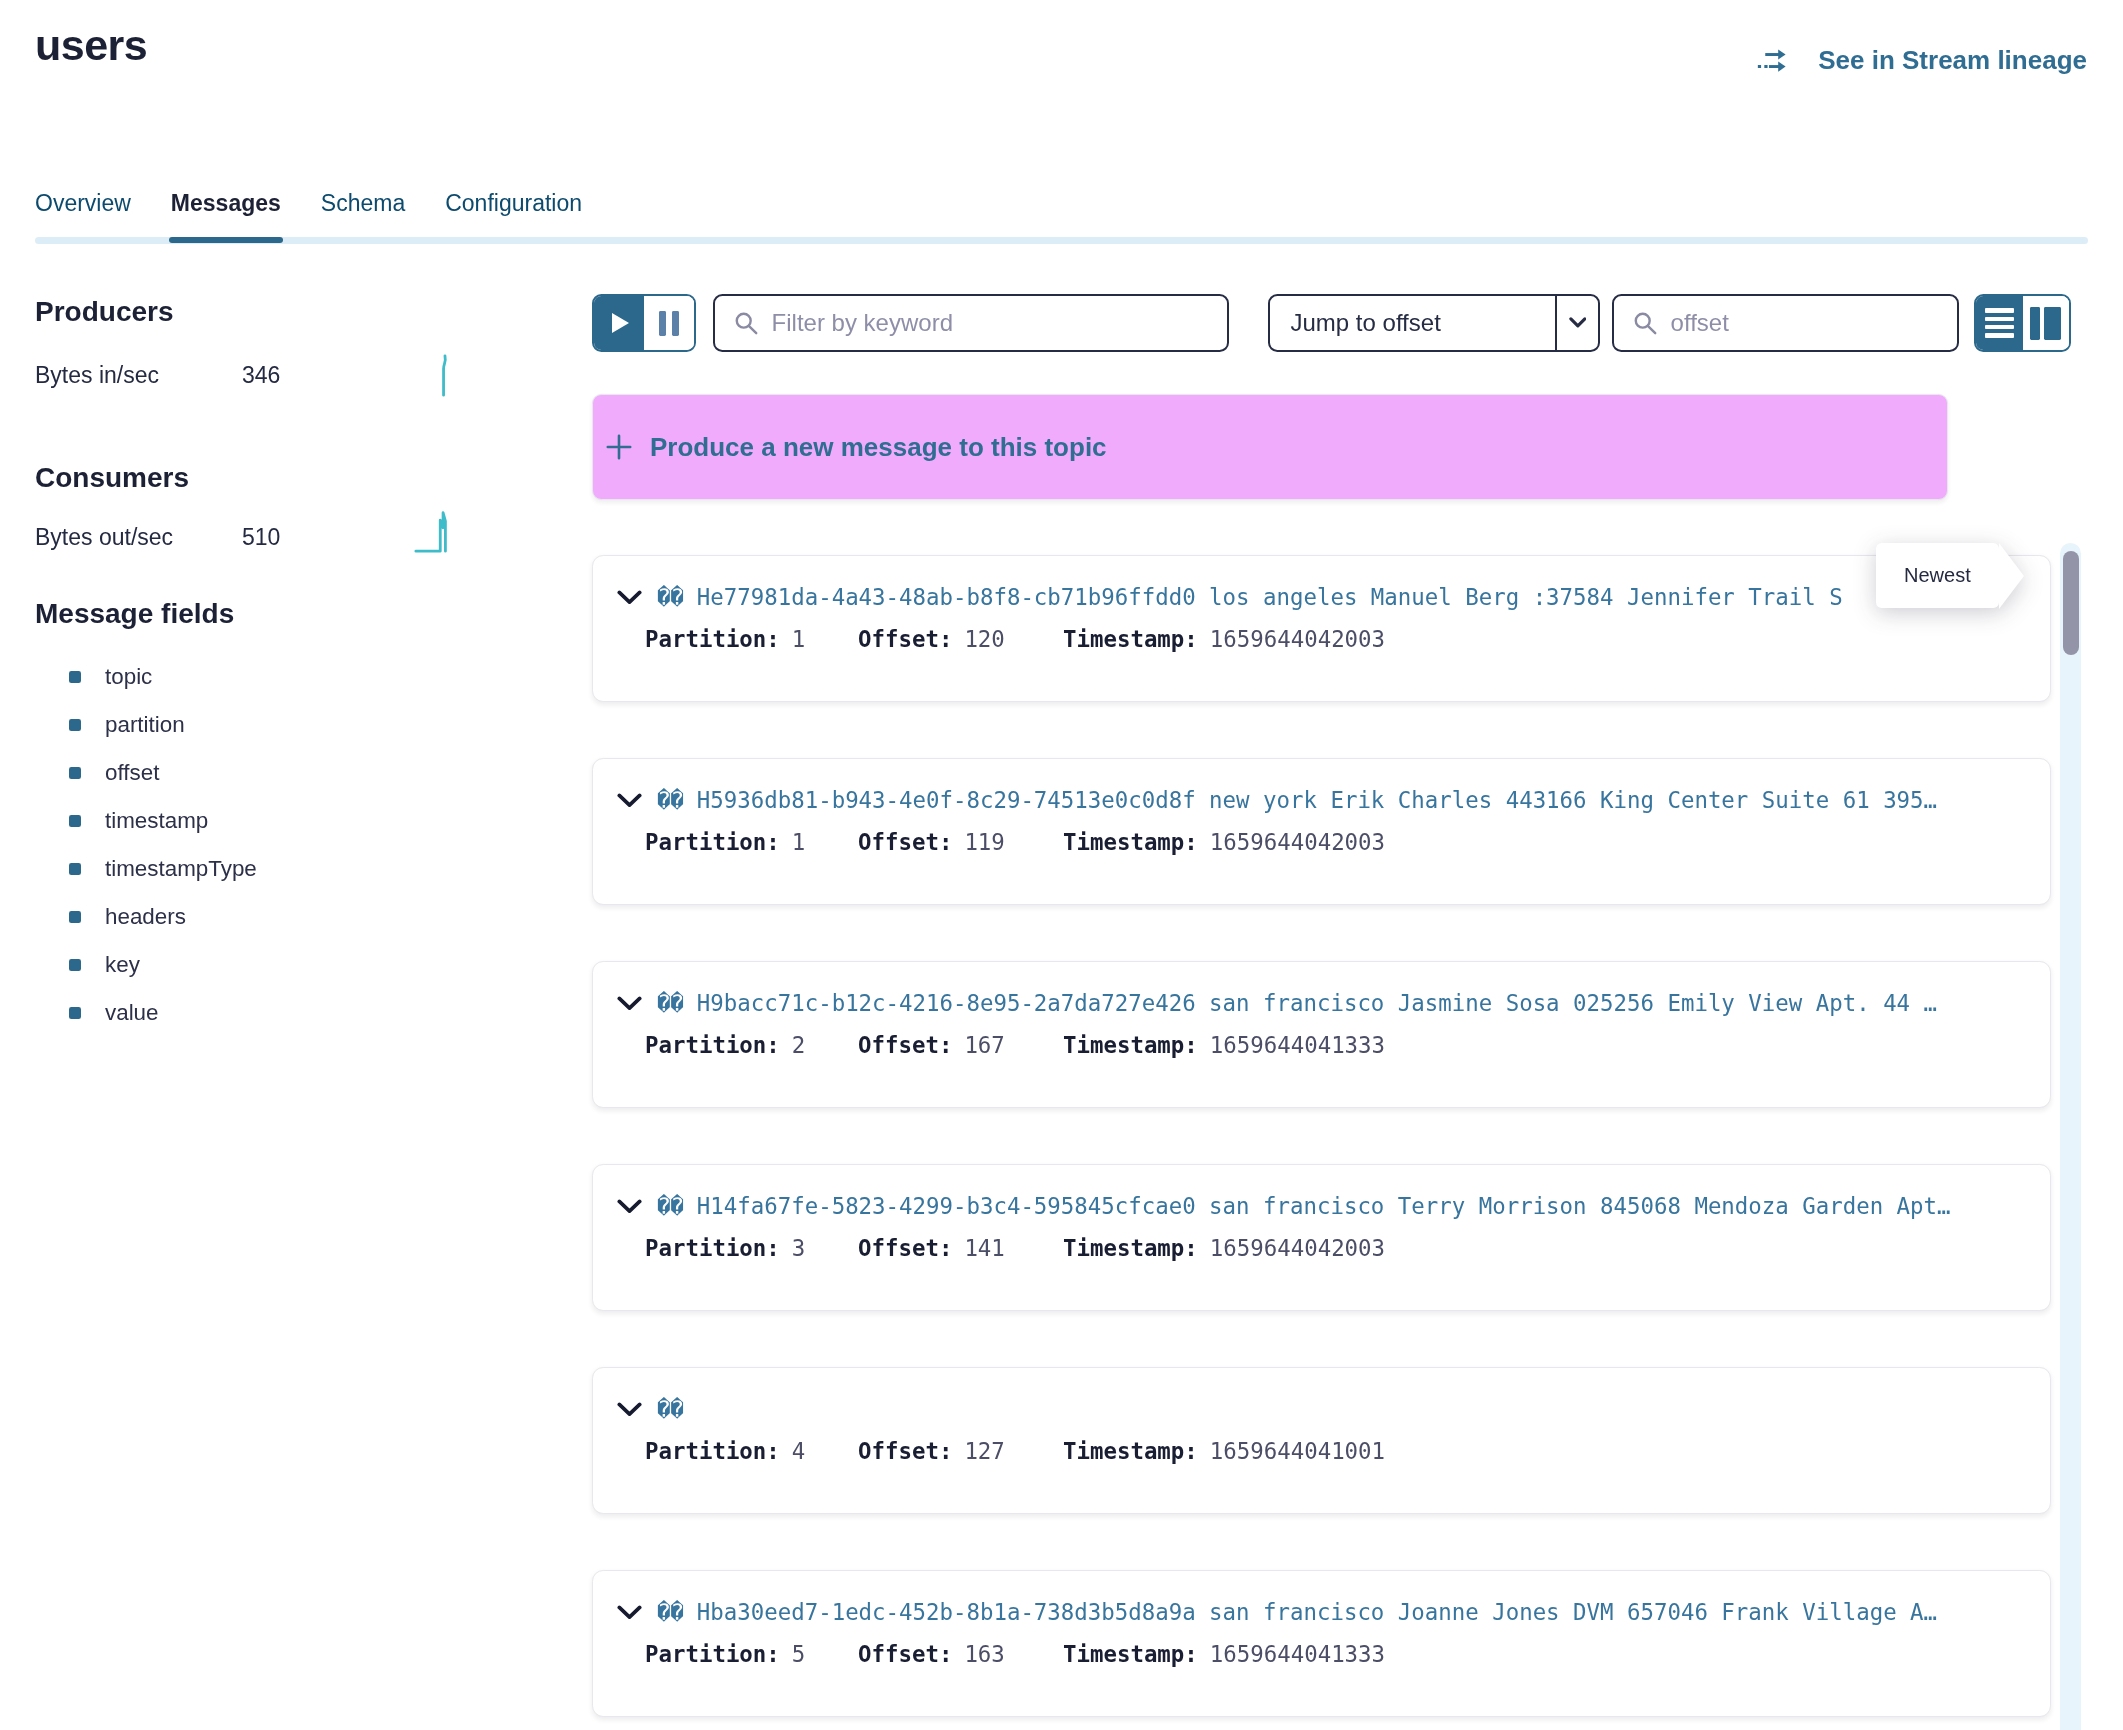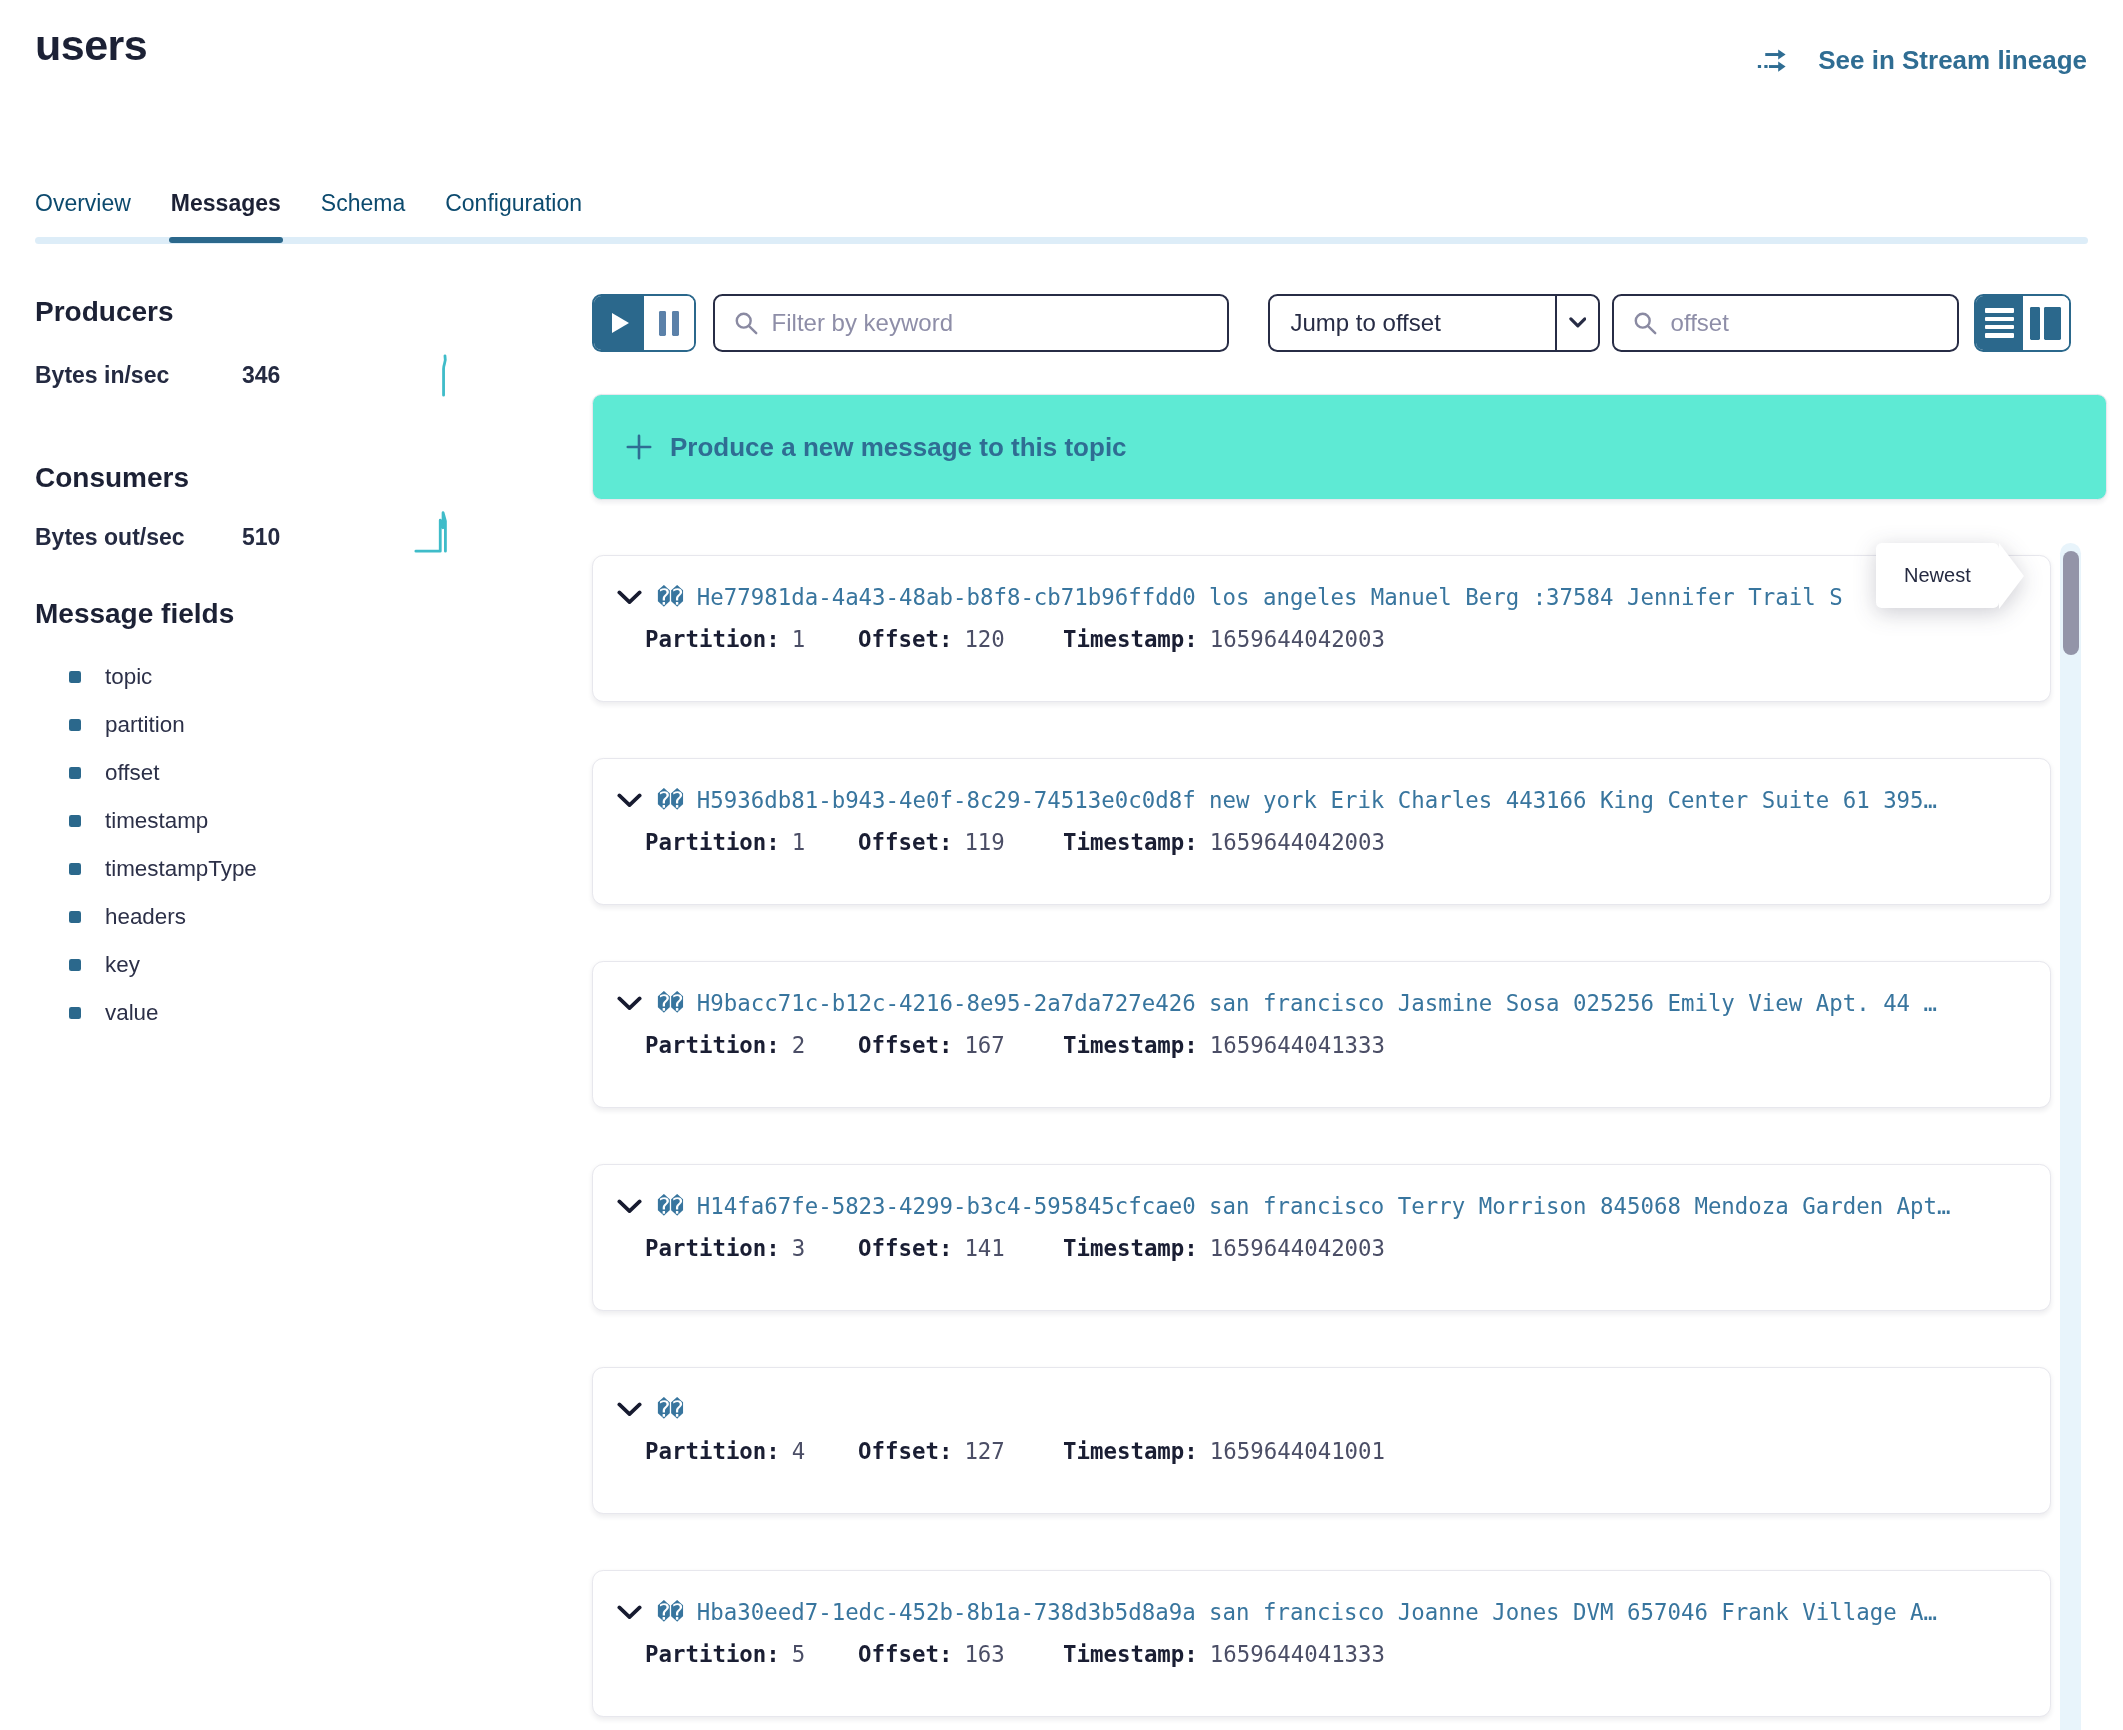--- a/index.html
+++ b/index.html
@@ -13,21 +13,21 @@
   .lineage-link{ position:absolute; right:37px; top:45px; display:flex; align-items:center; gap:25px;
     color:#2f6d93; font-size:26px; font-weight:700; cursor:pointer; }
   
   .tabs{ position:absolute; left:35px; top:190px; display:flex; gap:40px; z-index:1; }
   .tab{ font-size:23px; font-weight:400; color:#0c4a6e; padding-bottom:26px; position:relative; cursor:pointer; }
   .tab.active{ color:#1c2135; font-weight:700; }
   .tab.active::after{ content:""; position:absolute; left:-1.9px; right:-1.9px; bottom:0; height:6.5px; background:#2b688c; border-radius:3.7px; }
   .tabbar-light{ position:absolute; left:35px; top:237px; width:2053px; height:6.5px; background:#ddedf8; border-radius:3.7px; z-index:0; }
   
   .side-h{ position:absolute; left:35px; font-size:28px; font-weight:800; color:#1c2135; }
-  .metric-row{ position:absolute; left:35px; display:flex; font-size:23px; color:#242a41;font-weight:bold; }
+  .metric-row{ position:absolute; left:35px; display:flex; font-size:23px; color:#242a41; }
   .metric-row .lbl{ width:207px; }
   .spark{ position:absolute; }
   .fields-list{ position:absolute; left:35px; top:653px; list-style:none; }
   .fields-list li{ height:48px; display:flex; align-items:center; padding-left:34px; cursor:pointer; }
   .fields-list .bullet{ width:12px; height:12px; background:#2b688c; border-radius:2.3px; flex:0 0 auto; }
   .fields-list .flabel{ margin-left:24px; font-size:22.4px; color:#2c3048;text-align:right; }
   
   .seg{ position:absolute; top:294px; height:58px; border:2.3px solid #2b688c; border-radius:9.3px; display:flex; overflow:hidden; background:#fff; }
   #playpause{ left:592px; width:104px; }
   .seg .half{ flex:1; display:flex; align-items:center; justify-content:center; cursor:pointer; background:#fff; }
@@ -45,23 +45,23 @@
     background:#fff; display:flex; align-items:center; cursor:pointer; }
   #jump-select .sel-text{ flex:1; padding-left:20.5px; font-size:24px; color:#272c45; }
   #jump-select .chev-zone{ width:43px; align-self:stretch; border-left:2.8px solid #272c45; display:flex; align-items:center; justify-content:center; }
   #view-toggle{ left:1974px; width:97px; }
   .list-ic{ display:flex; flex-direction:column; gap:4.2px; }
   .list-ic i{ display:block; width:29px; height:4.2px; background:#fff; border-radius:0.9px; }
   .cols-ic{ display:flex; gap:4.7px; }
   .cols-ic i{ display:block; height:33px; background:#2b688c; border-radius:1.4px; }
   .cols-ic .c1{ width:9.3px; } .cols-ic .c2{ width:17px; }
   
-  .produce-card{ position:absolute; left:592px; top:394px; width:1515px; height:106px; background:#5eead4;
+  .produce-card{ position:absolute; left:592px; top:394px; width:1356px; height:106px; background:#f0abfc;
     border:1.9px solid #e8e8ee; border-radius:9.3px; box-shadow:0 2.8px 4.7px rgba(30,30,60,.07);
-    display:flex; align-items:center; padding-left:32px; gap:17px; cursor:pointer; }
+    display:flex; align-items:center; padding-left:12px; gap:17px; cursor:pointer; }
   .produce-card .plabel{ font-size:26px; font-weight:700; color:#2f6d93; }
   
   #messages{ position:absolute; left:592px; top:555px; width:1459px; }
   .card{ position:relative; width:1459px; height:147px; margin-bottom:56px; background:#fff;
     border:1.9px solid #e7e7ed; border-radius:11.2px; box-shadow:0 2.8px 5.6px rgba(26,26,46,.08);
     padding:28px 22.4px 0 24px; overflow:hidden; cursor:pointer; }
   .card-row1{ display:flex; align-items:center; gap:13px; white-space:nowrap; overflow:hidden; }
   .card-row1 .chev{ flex:0 0 auto; margin-right:1.9px; cursor:pointer; }
   .mono{ font-family:"DejaVu Sans Mono", monospace; }
   .glyphs{ font-size:22.4px; color:#38759e; }

